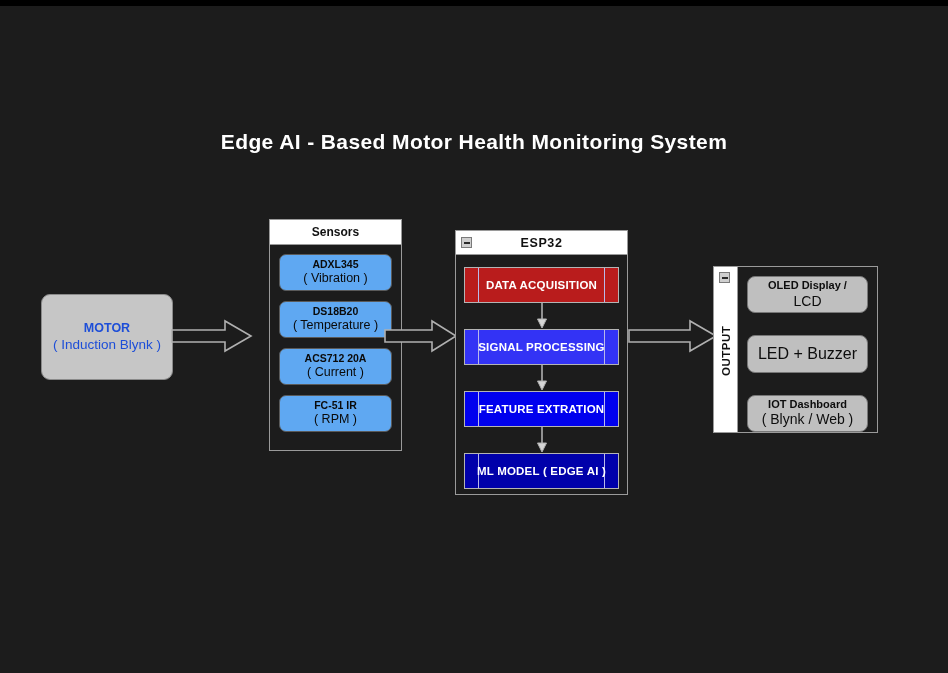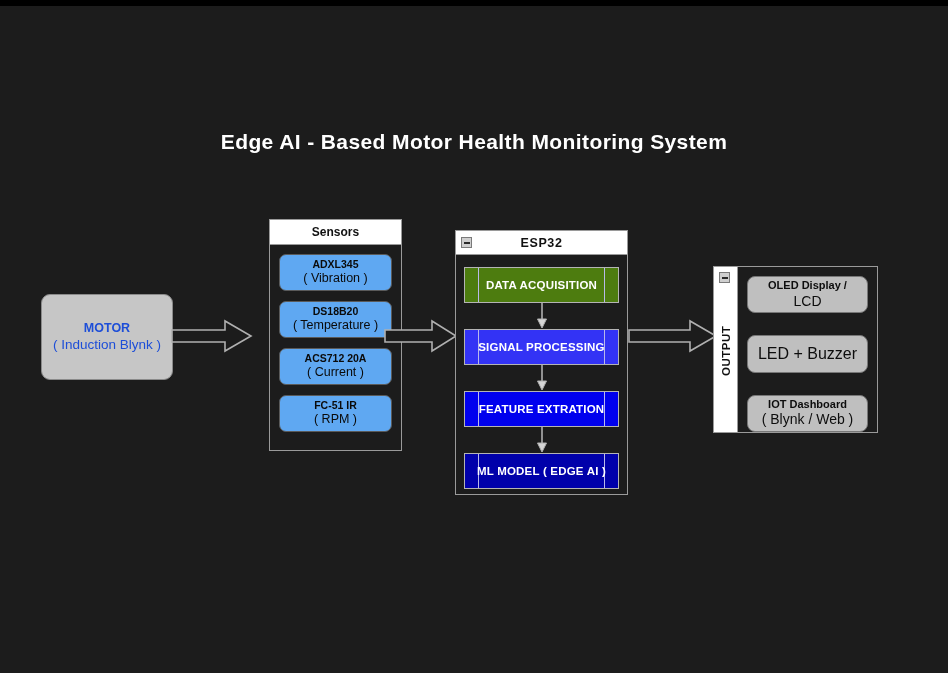--- a/index.html
+++ b/index.html
@@ -297,21 +297,21 @@
     </svg>
   </div>
 
   <div id="esp32-panel">
     <div id="esp32-header">
       <span class="min-icon"></span>
       <span>ESP32</span>
     </div>
     <div id="esp32-body">
 
-      <div class="esp-stage" style="background:#4d7c0f;">
+      <div class="esp-stage" style="background:#b91c1c;">
         <span class="inner-rect"></span>
         <span class="lbl">DATA ACQUISITION</span>
       </div>
 
       <div class="esp-connector">
         <svg width="12" height="26" viewBox="0 0 12 26">
           <line x1="6" y1="0" x2="6" y2="18" stroke="#b0b0b0" stroke-width="1.6"></line>
           <polygon points="6,25 1.5,16 10.5,16" fill="#d6d6d6" stroke="#b0b0b0" stroke-width="1"></polygon>
         </svg>
       </div>

